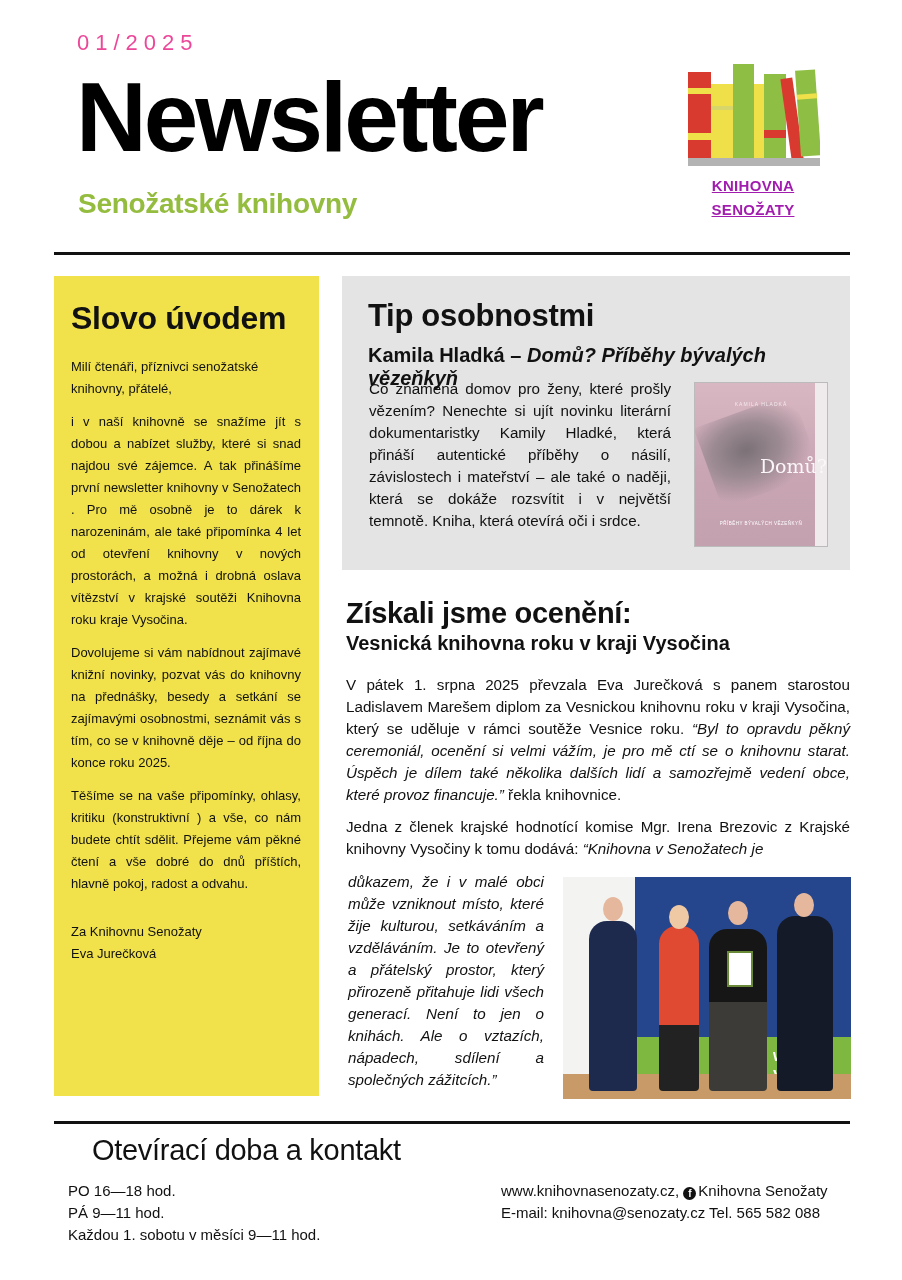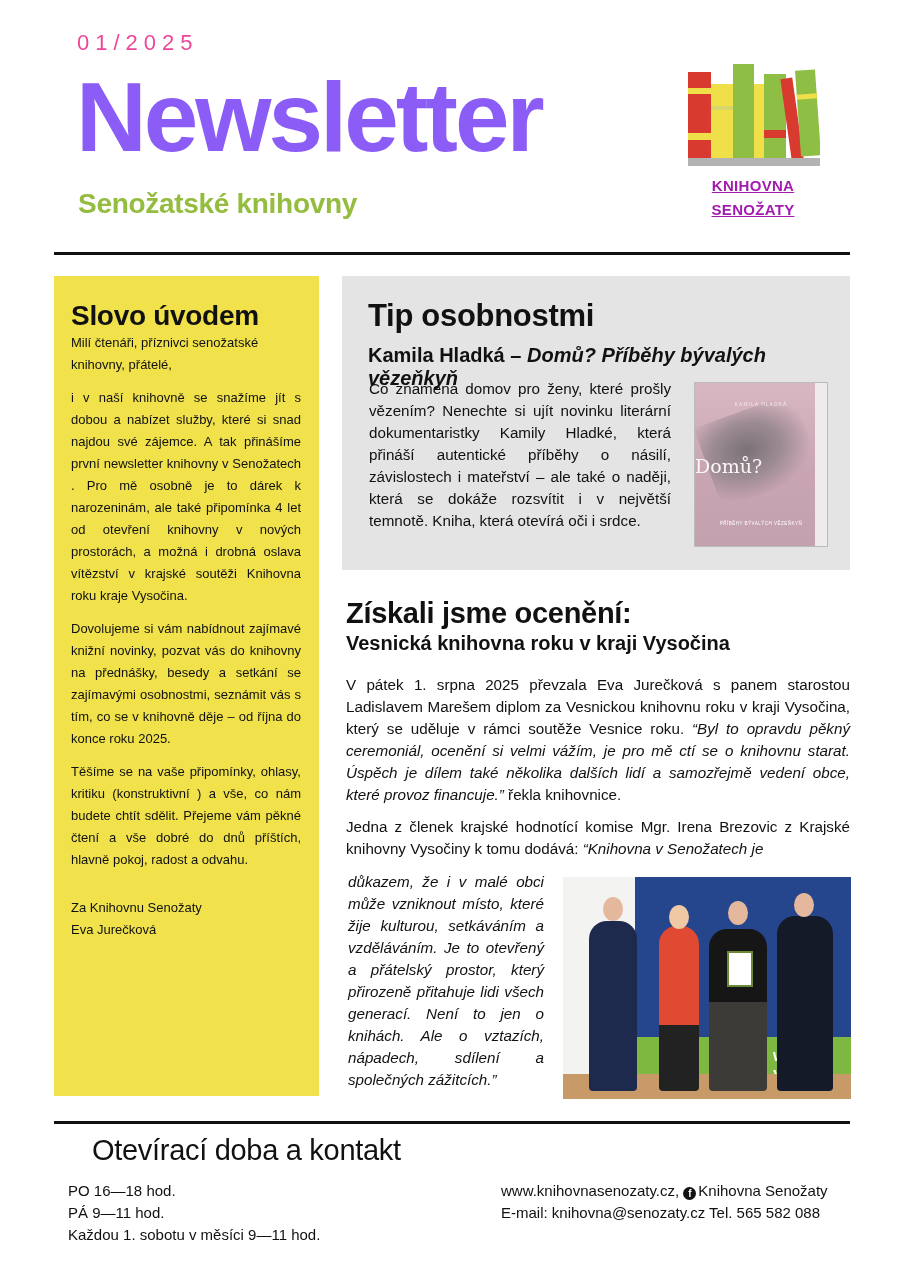--- a/index.html
+++ b/index.html
@@ -1,44 +1,44 @@
 <!DOCTYPE html>
 <html><head>
 <meta charset="utf-8">
 <style>
   * { box-sizing: border-box; margin: 0; padding: 0; }
   html, body { width: 902px; height: 1280px; background: #ffffff; overflow: hidden; }
   body { position: relative; font-family: "DejaVu Sans", sans-serif; color: #111; }
 
   .issue { position: absolute; left: 77px; top: 30px; font-size: 22px; letter-spacing: 6px; color: #ec4899; font-family: "Liberation Sans", sans-serif; }
-  .title { position: absolute; left: 76px; top: 68px; font-size: 98px; font-weight: bold; letter-spacing: -3px; line-height: 1; font-family: "Liberation Sans", sans-serif; color: #8b5cf6; }
+  .title { position: absolute; left: 76px; top: 68px; font-size: 98px; font-weight: bold; letter-spacing: -3px; line-height: 1; font-family: "Liberation Sans", sans-serif; color: #000000; }
   .subtitle { position: absolute; left: 78px; top: 188px; font-size: 28px; font-weight: bold; color: #94bc3f; font-family: "Liberation Sans", sans-serif; letter-spacing: -0.3px; }
 
   .logo { position: absolute; left: 686px; top: 62px; width: 134px; height: 165px; }
   .logo-books { position: absolute; left: 2px; top: 0; width: 132px; height: 104px; }
   .logo-text { position: absolute; left: 0; top: 112px; width: 134px; text-align: center; font-family: "Liberation Sans", sans-serif; font-weight: bold; font-size: 15px; line-height: 24px; color: #a21caf; letter-spacing: 0.3px; text-decoration: underline; }
 
   .rule { position: absolute; left: 54px; width: 796px; height: 3px; background: #111; }
   .rule.top { top: 252px; }
   .rule.bottom { top: 1121px; }
 
   .intro { position: absolute; left: 54px; top: 276px; width: 265px; height: 820px; background: #f1e24c; padding: 24px 18px 0 17px; }
-  .intro h2 { font-family: "Liberation Sans", sans-serif; font-size: 28px; font-weight: bold; letter-spacing: -0.3px; }
+  .intro h2 { font-family: "Liberation Sans", sans-serif; font-size: 32px; font-weight: bold; margin-bottom: 19px; letter-spacing: -0.3px; }
   .intro p { font-family: "Liberation Sans", sans-serif; font-size: 13px; line-height: 22px; text-align: justify; margin-bottom: 11px; }
   .intro .sign { margin-top: 26px; text-align: left; }
 
   .tip { position: absolute; left: 342px; top: 276px; width: 508px; height: 294px; background: #e4e4e4; padding: 22px 22px 0 26px; }
   .tip h2 { font-family: "Liberation Sans", sans-serif; font-size: 31px; font-weight: bold; letter-spacing: -0.3px; }
   .tip .byline { font-family: "Liberation Sans", sans-serif; font-size: 20px; font-weight: bold; margin-top: 10px; }
   .tip .byline em { font-style: italic; }
   .tip .body { position: absolute; left: 27px; top: 102px; width: 302px; font-family: "Liberation Sans", sans-serif; font-size: 15.2px; line-height: 22px; text-align: justify; }
   .cover { position: absolute; left: 694px; top: 382px; width: 134px; height: 165px; border: 1px solid #bbb; background: linear-gradient(180deg, #d8b7c2 0%, #c9a5b3 55%, #c4a1af 100%); overflow: hidden; }
   .cover .face { position: absolute; left: 10px; top: 25px; width: 105px; height: 85px; background: radial-gradient(ellipse at 40% 45%, #7b7177 0%, #9d8b93 40%, rgba(200,165,178,0) 75%); transform: rotate(-20deg); }
   .cover .cname { position: absolute; top: 18px; left: 0; width: 100%; text-align: center; font-size: 5px; color: #f4e9ee; letter-spacing: 1px; font-family: "Liberation Sans", sans-serif; }
-  .cover .ctitle { position: absolute; top: 72px; left: 0; width: 100%; text-align: left; font-family: "DejaVu Serif", serif; font-size: 19px; color: #fbf6f8; }
+  .cover .ctitle { position: absolute; top: 72px; left: 0; width: 100%; text-align: right; font-family: "DejaVu Serif", serif; font-size: 19px; color: #fbf6f8; }
   .cover .csub { position: absolute; top: 138px; left: 0; width: 100%; text-align: center; font-size: 4.5px; line-height: 6px; color: #fff; font-family: "Liberation Sans", sans-serif; letter-spacing: 0.5px; }
   .cover .spine { position: absolute; right: 0; top: 0; width: 12px; height: 100%; background: #efeaec; }
 
   .award { position: absolute; left: 346px; top: 596px; width: 506px; }
   .award h2 { font-family: "Liberation Sans", sans-serif; font-size: 29px; font-weight: bold; line-height: 34px; letter-spacing: -0.3px; }
   .award h3 { font-family: "Liberation Sans", sans-serif; font-size: 20px; font-weight: bold; line-height: 26px; }
   .award .p1 { margin-top: 18px; font-family: "Liberation Sans", sans-serif; font-size: 15.2px; line-height: 22px; text-align: justify; width: 504px; }
   .award .p2 { margin-top: 10px; font-family: "Liberation Sans", sans-serif; font-size: 15.2px; line-height: 22px; text-align: justify; width: 504px; }
   .award em { font-style: italic; }
   .quote-col { position: absolute; left: 348px; top: 871px; width: 196px; font-family: "Liberation Sans", sans-serif; font-size: 15.2px; line-height: 22px; font-style: italic; text-align: justify; }

